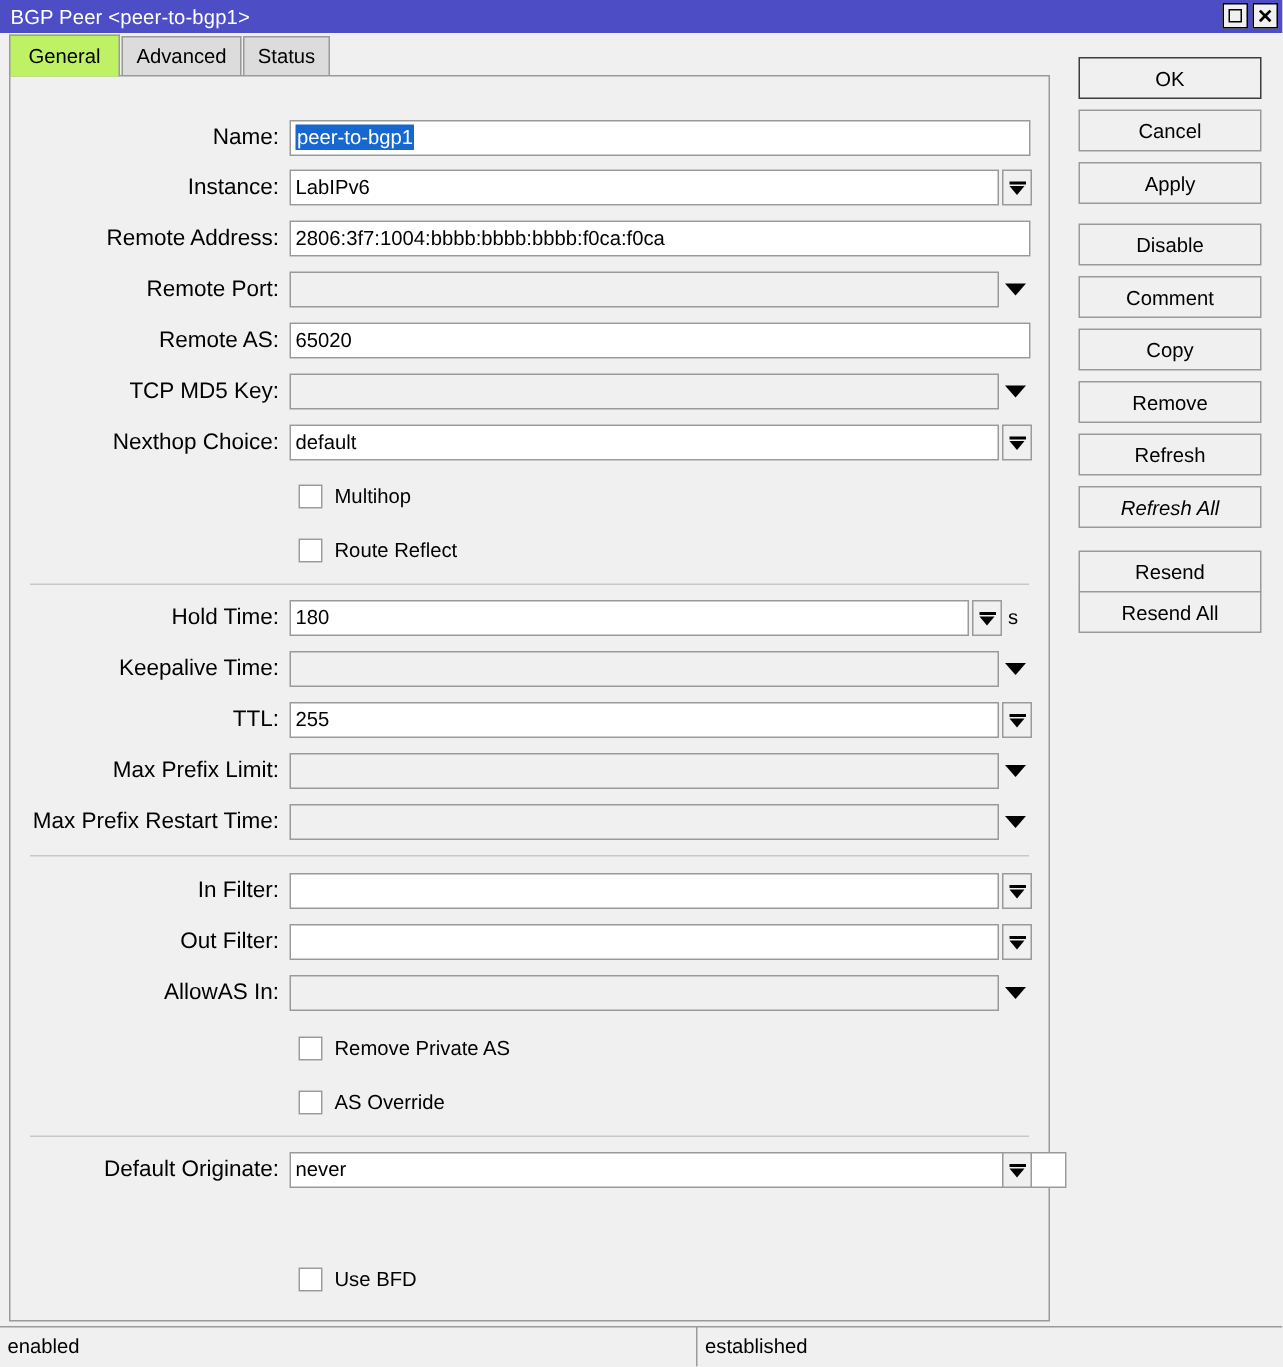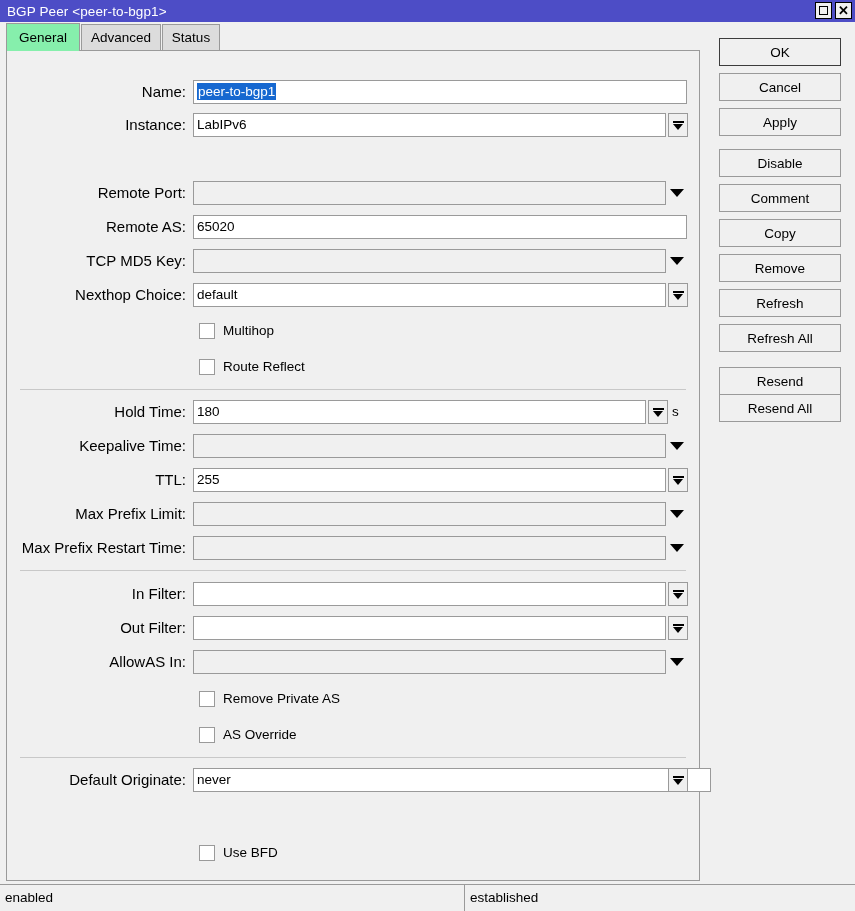--- a/index.html
+++ b/index.html
@@ -64,21 +64,21 @@
     border: 1px solid #9a9a9a;
     border-bottom: none;
     box-sizing: border-box;
     background: #dcdcdc;
     display: flex; align-items: center; justify-content: center;
     padding: 0 9px;
     font-size: 13.5px;
     color: #000;
   }
   .tab.active {
-    background: #86efac;
+    background: #bef264;
     top: 0px;
     height: 28px;
     border-color: #9a9a9a;
     z-index: 3;
   }
 
   
   .formpanel {
     position: absolute;
     left: 6px; top: 50px;
@@ -251,20 +251,24 @@
         <div class="field" style="width: 494px;"><span class="sel">peer-to-bgp1</span></div>
       </div>
       <div class="row" style="top: 62px;">
         <div class="lbl">Instance:</div>
         <div class="field" style="width: 473px;">LabIPv6</div>
         <div class="spinbtn" style="left: 661px;">
           <div class="bar"></div>
           <div class="arr"></div>
         </div>
       </div>
+      <div class="row" style="top: 96px;">
+        <div class="lbl">Remote Address:</div>
+        <div class="field" style="width: 494px;">2806:3f7:1004:bbbb:bbbb:bbbb:f0ca:f0ca</div>
+      </div>
       <div class="row" style="top: 130px;">
         <div class="lbl">Remote Port:</div>
         <div class="field disabled" style="width: 473px;"></div>
         <div class="caret" style="left: 663px;"></div>
       </div>
       <div class="row" style="top: 164px;">
         <div class="lbl">Remote AS:</div>
         <div class="field" style="width: 494px;">65020</div>
       </div>
       <div class="row" style="top: 198px;">
@@ -384,21 +388,21 @@
       </div>
       <div class="btn" style="top: 181px;">
         <span>Copy</span>
       </div>
       <div class="btn" style="top: 216px;">
         <span>Remove</span>
       </div>
       <div class="btn" style="top: 251px;">
         <span>Refresh</span>
       </div>
-      <div class="btn" style="top: 286px;">
+      <div class="btn" style="top: 286px; font-style: italic;">
         <span>Refresh All</span>
       </div>
       <div class="btn" style="top: 329px;">
         <span>Resend</span>
       </div>
       <div class="btn" style="top: 356px;">
         <span>Resend All</span>
       </div>
     </div>
 

